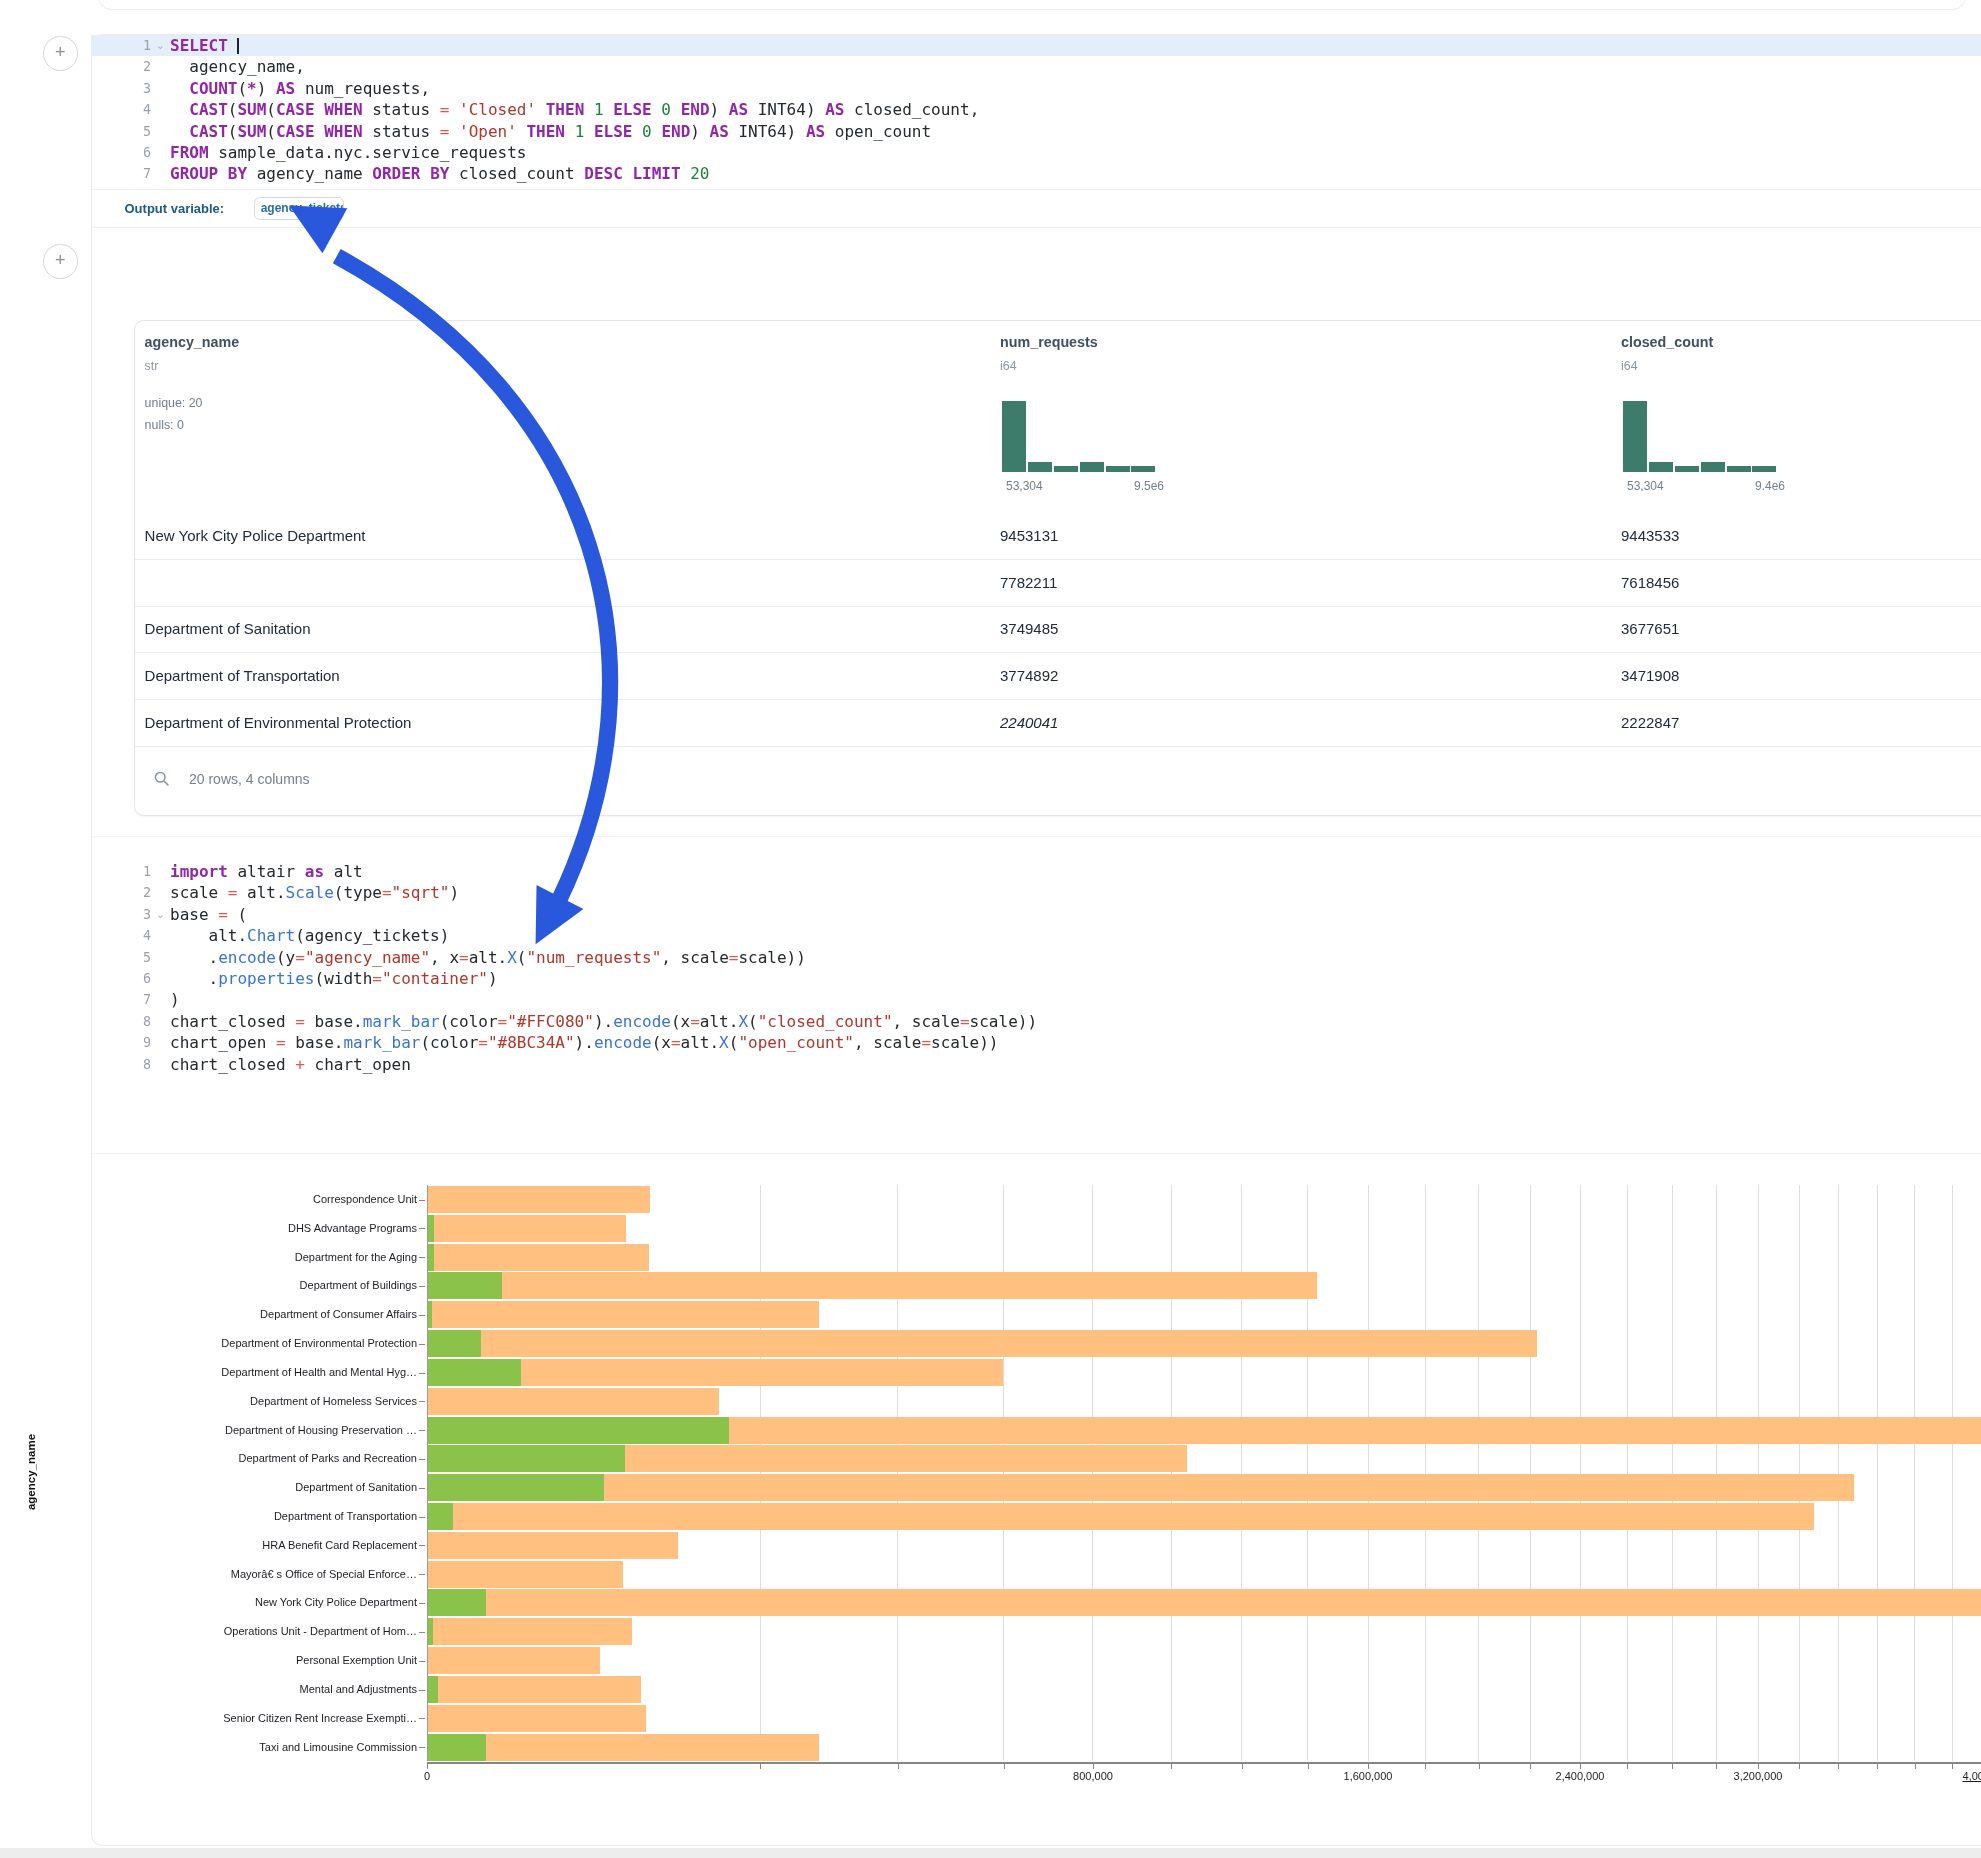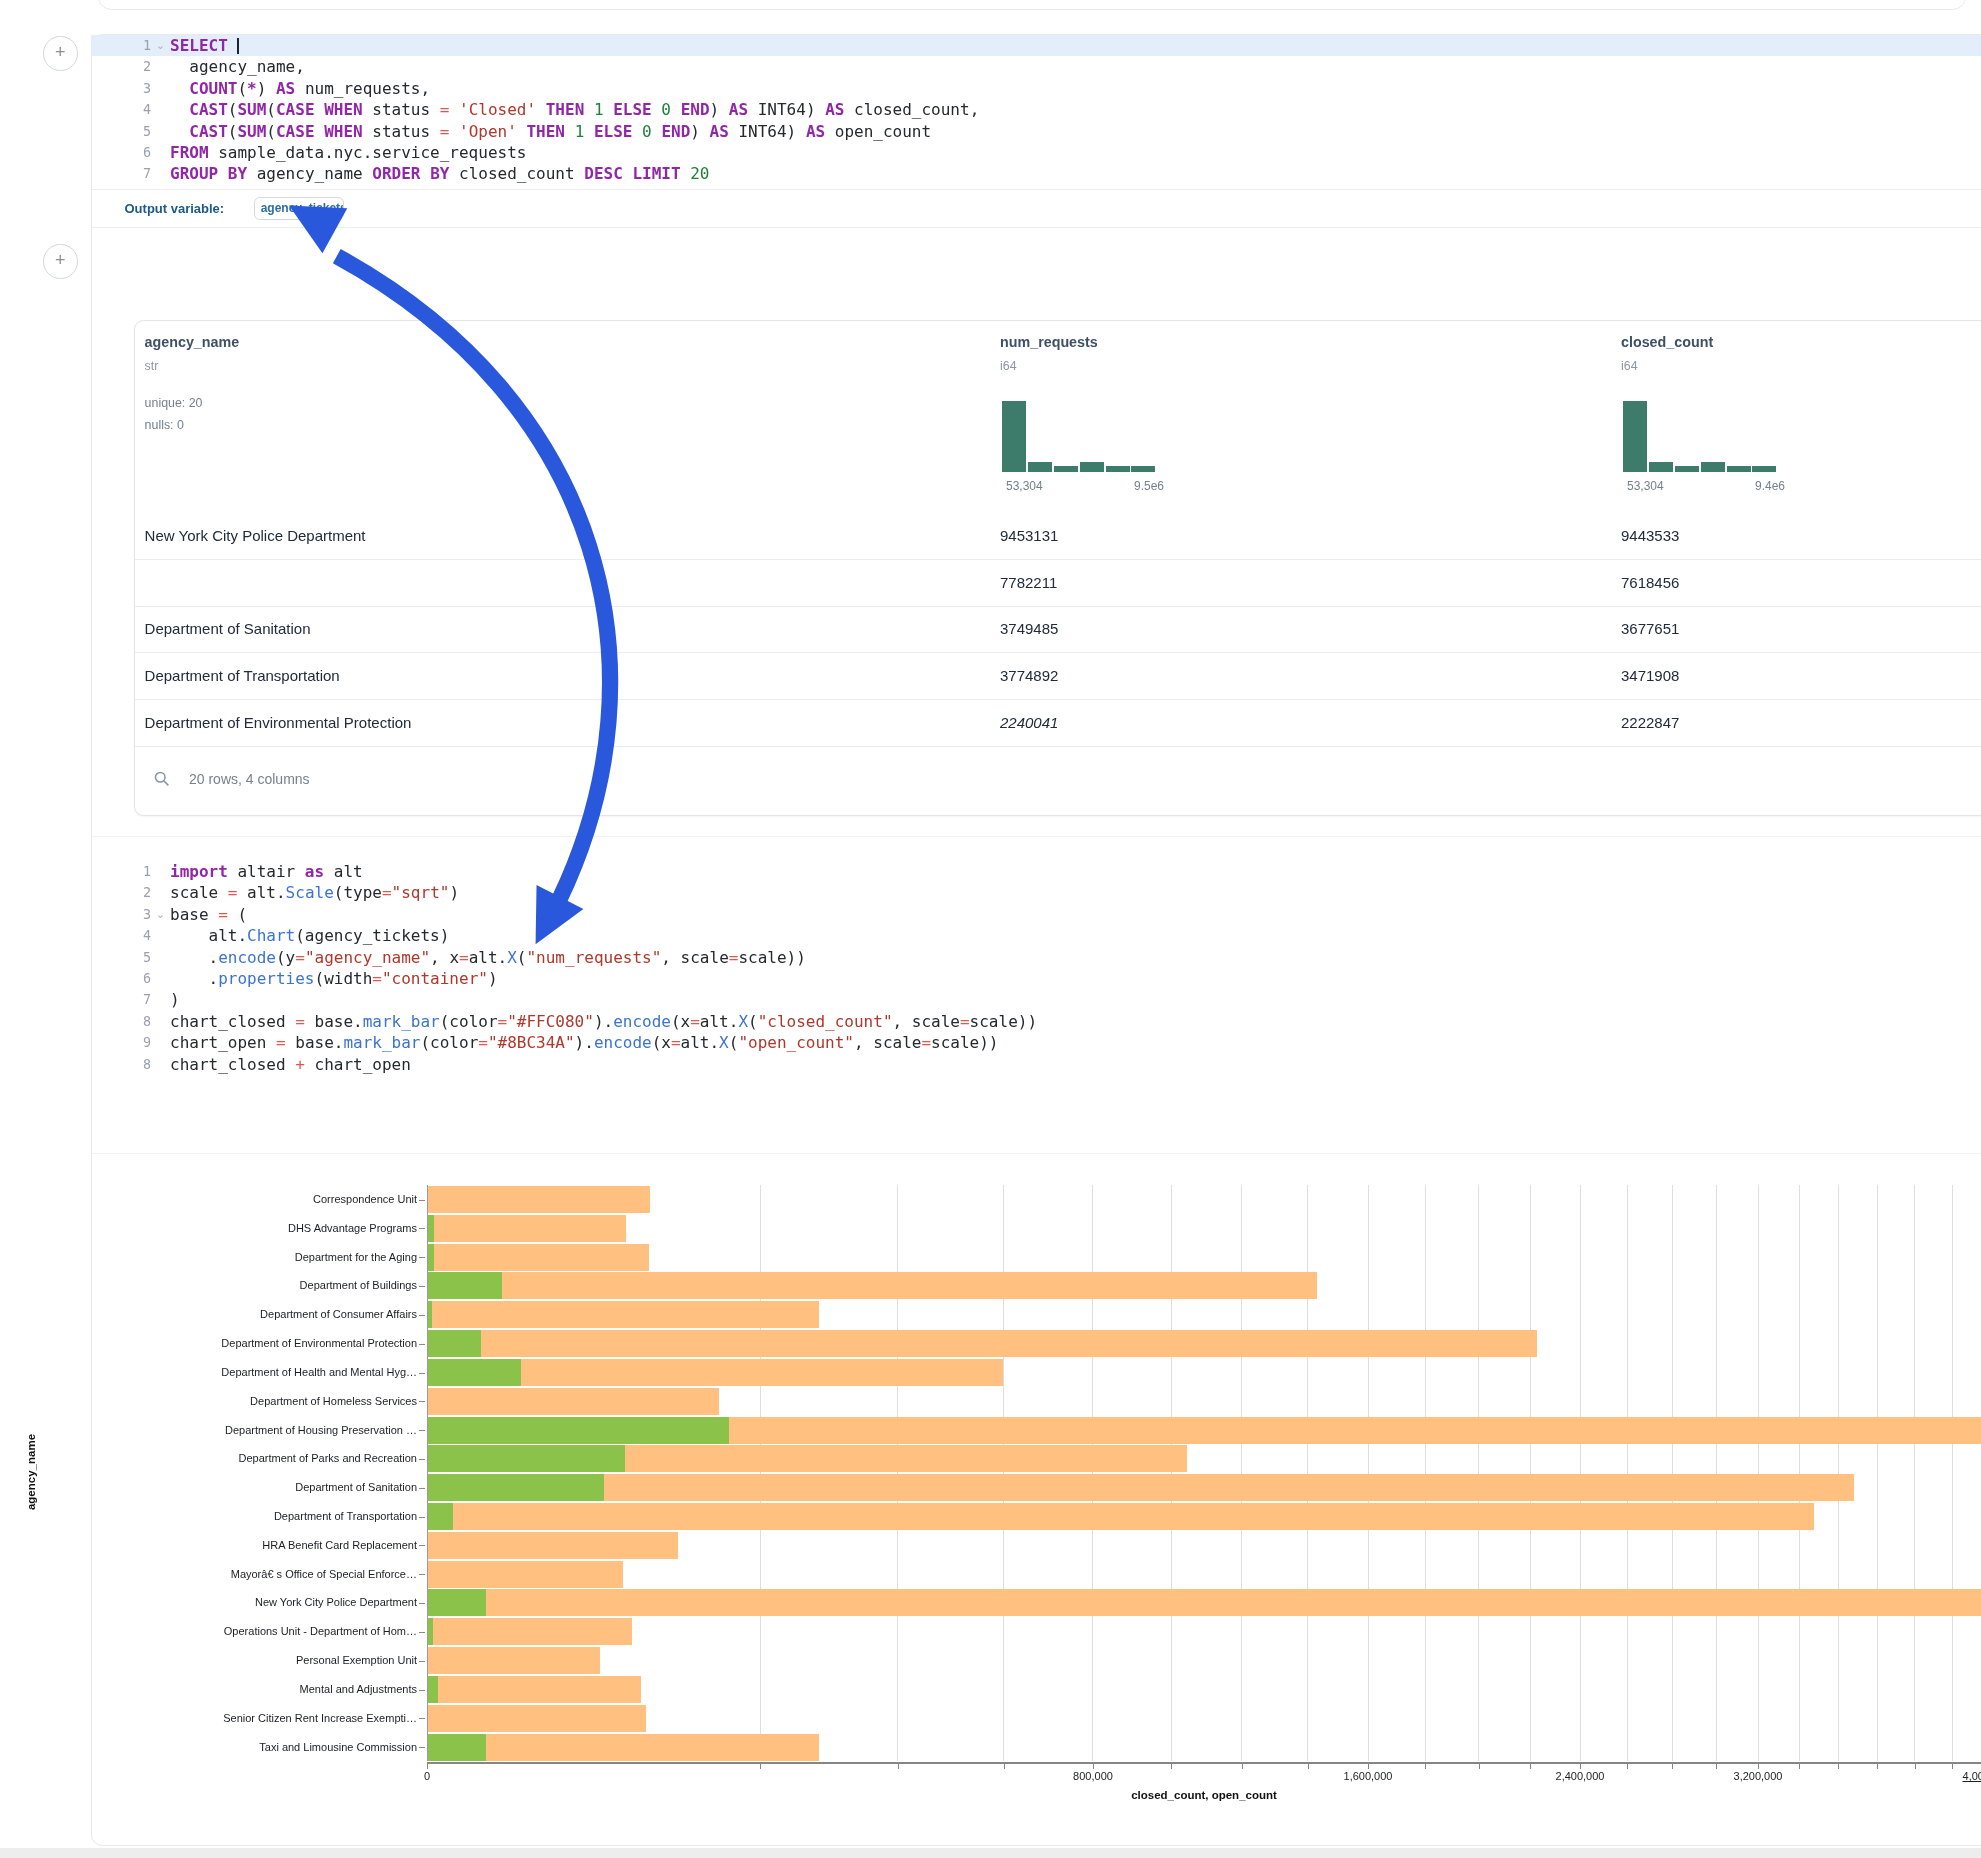--- a/index.html
+++ b/index.html
@@ -411,21 +411,20 @@
       <div class="x-tick" style="left: 1877px;"></div>
       <div class="x-tick" style="left: 1915px;"></div>
       <div class="x-tick" style="left: 1952px;"></div>
       <div class="x-tick-label" style="left: 427px;">0</div>
       <div class="x-tick-label" style="left: 1093px;">800,000</div>
       <div class="x-tick-label" style="left: 1368px;">1,600,000</div>
       <div class="x-tick-label" style="left: 1580px;">2,400,000</div>
       <div class="x-tick-label" style="left: 1758px;">3,200,000</div>
       <div class="x-tick-label" style="left: 1987px; text-decoration: underline;">4,000,000</div>
     </div>
-  <div class="abs" id="chart-xtitle">closed_count, open_count</div>
   <div class="abs" id="chart-ytitle">agency_name</div>
 
   <svg id="arrow-svg" width="1982" height="1858" viewBox="0 0 2073 1944">
     <path id="arrow-path" d="M 352 268 C 630 420, 700 700, 585 941" fill="none" stroke-width="17" stroke="#2a58dd"></path>
     <polygon id="arrow-head-top" points="302,215 363,218 337,265" fill="#2a58dd"></polygon>
     <polygon id="arrow-head-bottom" points="560,988 610,951 561,926" fill="#2a58dd"></polygon>
   </svg>
 
   <div class="abs" id="bottom-band"></div>
 </div>

